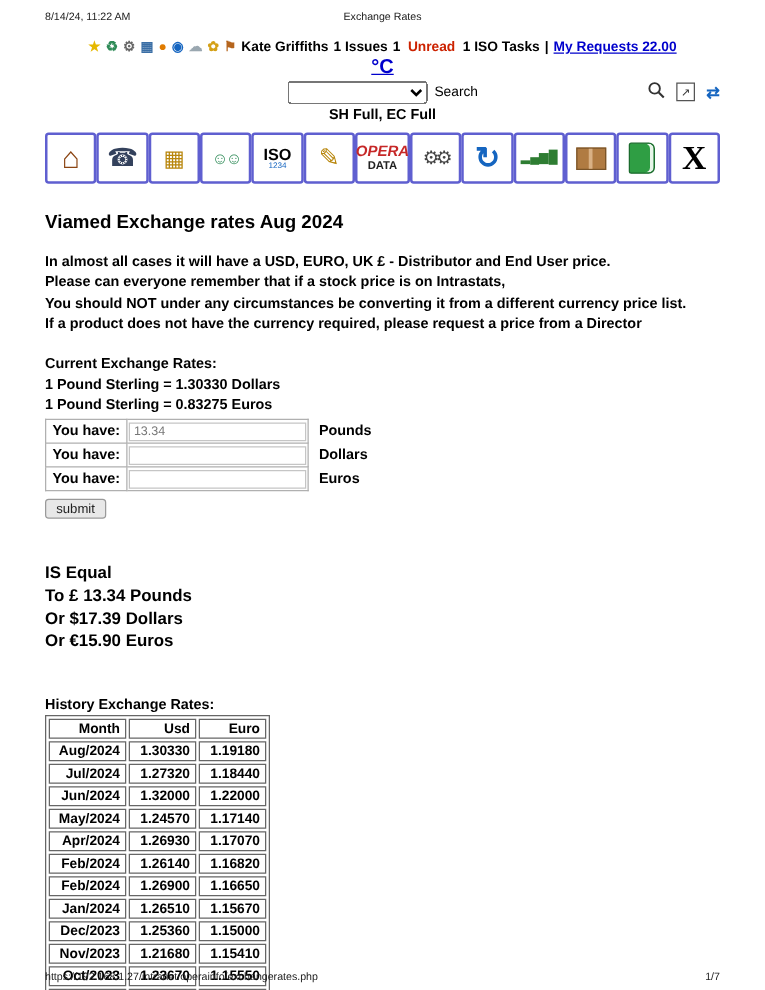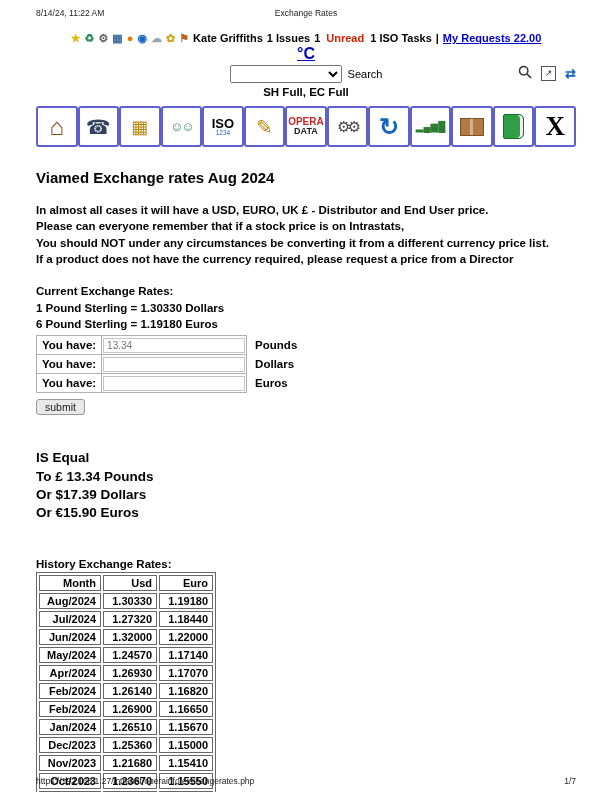--- a/index.html
+++ b/index.html
@@ -31,21 +31,21 @@
   .icon-toolbar{display:flex;justify-content:space-between;margin-top:4px;}
   .icon-box{width:40px;height:37px;border:2px solid #5f5fd0;border-radius:3px;background:#fff;
     display:flex;flex-direction:column;align-items:center;justify-content:center;cursor:pointer;}
   .g-home{font-size:24px;color:#8b4513;line-height:1;}
   .g-phone{font-size:20px;color:#33415c;line-height:1;}
   .g-register{font-size:18px;color:#b8860b;line-height:1;}
   .g-people{font-size:13px;color:#2e8b57;letter-spacing:-2px;line-height:1;}
   .g-iso1{font-size:13px;font-weight:bold;line-height:1;}
   .g-iso2{font-size:6.5px;color:#1565c0;line-height:1;}
   .g-pencil{font-size:20px;color:#b8860b;line-height:1;}
-  .g-opera1{font-size:10px;font-weight:bold;color:#c62828;line-height:1.1;}
+  .g-opera1{font-size:12px;font-weight:bold;color:#c62828;line-height:1.1;font-style:italic;}
   .g-opera2{font-size:9px;font-weight:bold;color:#222;line-height:1.1;}
   .g-gears{font-size:15px;color:#444;letter-spacing:-3px;line-height:1;}
   .g-refresh{font-size:24px;color:#1565c0;font-weight:bold;line-height:1;}
   .g-chart{font-size:10px;color:#2e7d32;line-height:1;}
   .g-close{font-family:"Liberation Serif",serif;font-size:27px;font-weight:bold;line-height:1;}
   .box-shape{width:22px;height:16px;background:#b07b42;border:1px solid #7a5428;position:relative;}
   .box-shape::before{content:"";position:absolute;left:9px;top:0;width:3px;height:100%;background:#d9b185;}
   .book-shape{width:19px;height:23px;background:#2f9e44;border:1px solid #1b6b2d;border-radius:2px 5px 5px 2px;box-shadow:inset -3px 0 0 #e7f5e9;}
   
   .heading{font-size:15px;font-weight:bold;margin:22px 0 16px;}
@@ -172,21 +172,21 @@
   <div class="intro">
     <div>In almost all cases it will have a USD, EURO, UK £ - Distributor and End User price.</div>
     <div>Please can everyone remember that if a stock price is on Intrastats,</div>
     <div>You should NOT under any circumstances be converting it from a different currency price list.</div>
     <div>If a product does not have the currency required, please request a price from a Director</div>
   </div>
 
   <div class="current">
     <div>Current Exchange Rates:</div>
     <div>1 Pound Sterling = 1.30330 Dollars</div>
-    <div>6 Pound Sterling = 1.19180 Euros</div>
+    <div>1 Pound Sterling = 0.83275 Euros</div>
   </div>
 
   <table class="form-table">
     <tbody>
         <tr>
       <td class="lbl">You have:</td>
       <td class="inp"><input type="text" value="13.34" style=""></td>
       <td class="cur">Pounds</td>
     </tr>
     <tr>

